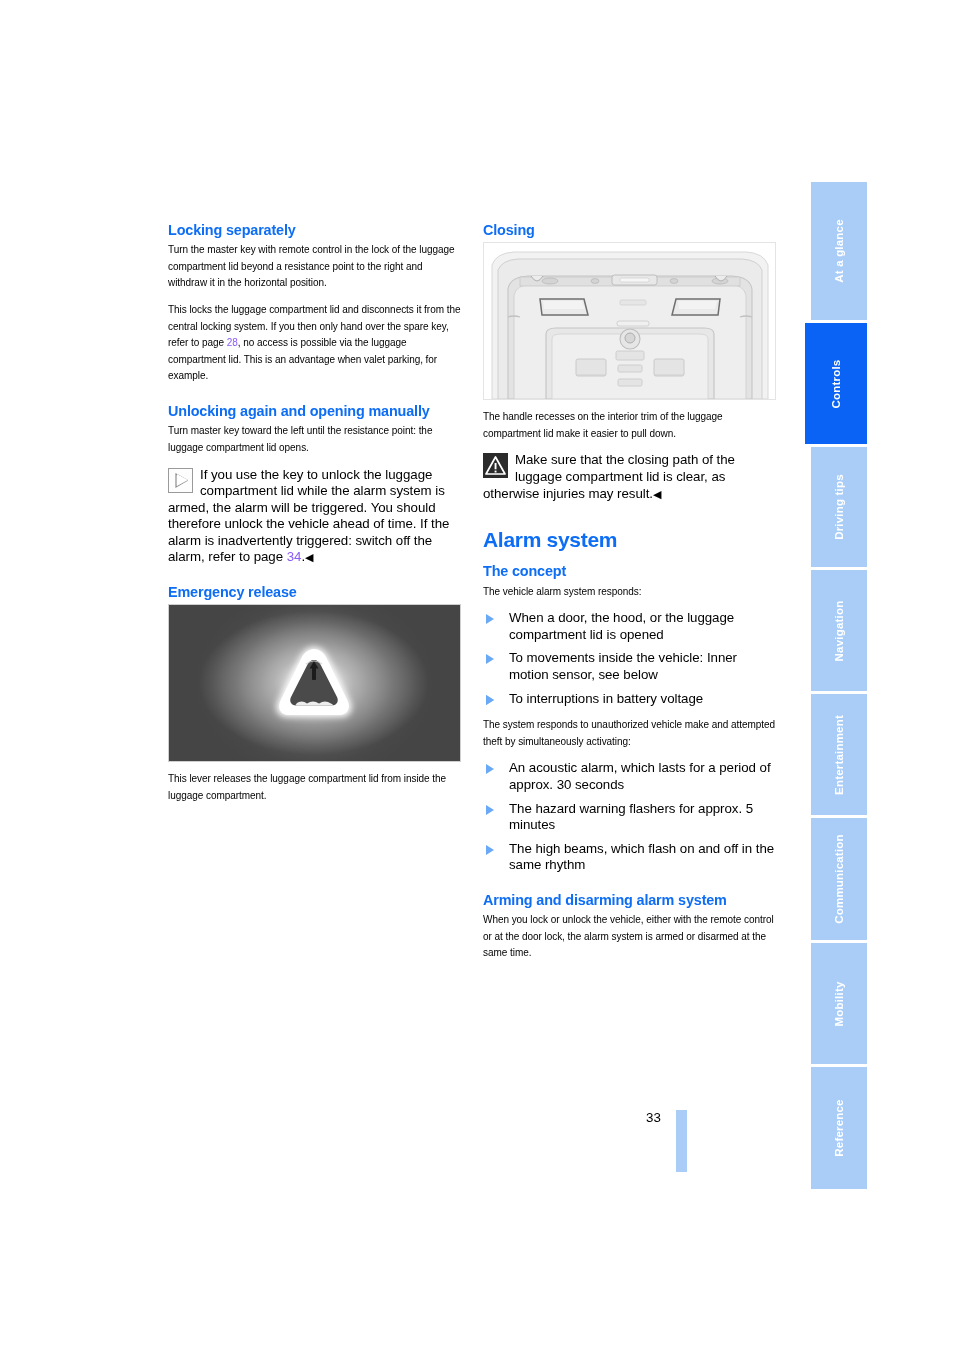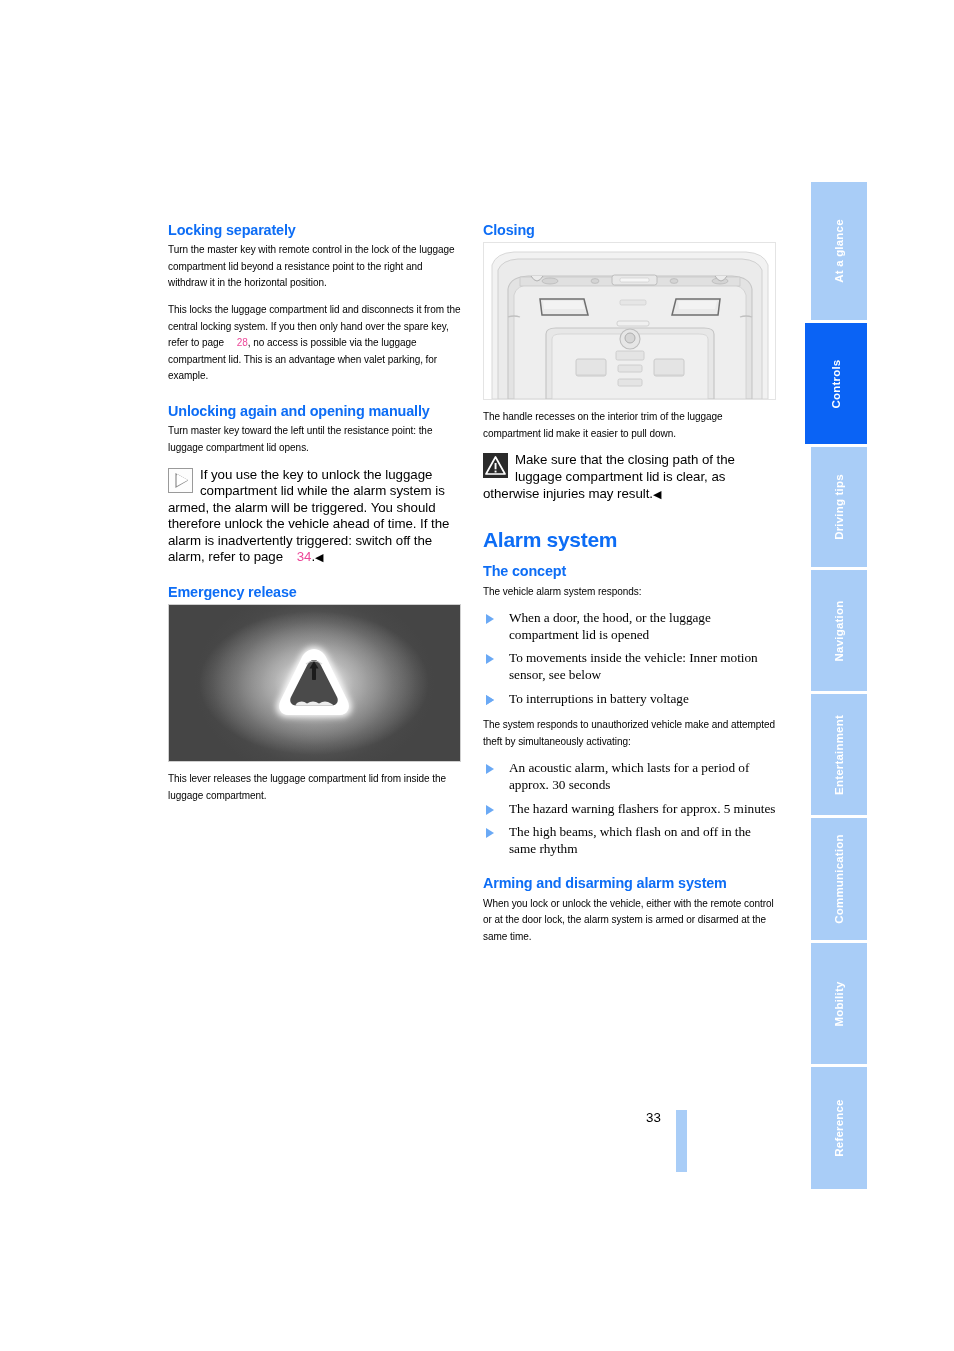--- a/index.html
+++ b/index.html
@@ -54,23 +54,22 @@
   p.body {
     font-size: 10px;
     line-height: 16.6px;
     margin: 0 0 10px 0;
     text-align: left;
     letter-spacing: -0.05px;
   }
   p.body.tight { margin-bottom: 0; }
 
   a.ref {
-    color: #ec4899;
+    color: #8b5cf6;
     text-decoration: none;
-    margin-left: 10px;
   }
 
   .endmark {
     font-size: 11px;
     letter-spacing: 0;
   }
 
   
   .noteblock {
     font-size: 13.3px;
@@ -116,21 +115,20 @@
     margin: 0 0 10px 0;
     padding: 0;
   }
   ul.bullets li {
     position: relative;
     padding-left: 26px;
     font-size: 13.3px;
     line-height: 16.6px;
     margin-bottom: 7px;
     letter-spacing: -0.05px;
-    font-family: Liberation Serif, serif;
   }
   ul.bullets li:last-child { margin-bottom: 0; }
   ul.bullets li .tri {
     position: absolute;
     left: 3px;
     top: 4px;
     width: 0; height: 0;
     border-top: 5px solid transparent;
     border-bottom: 5px solid transparent;
     border-left: 8px solid #6aa9f5;

